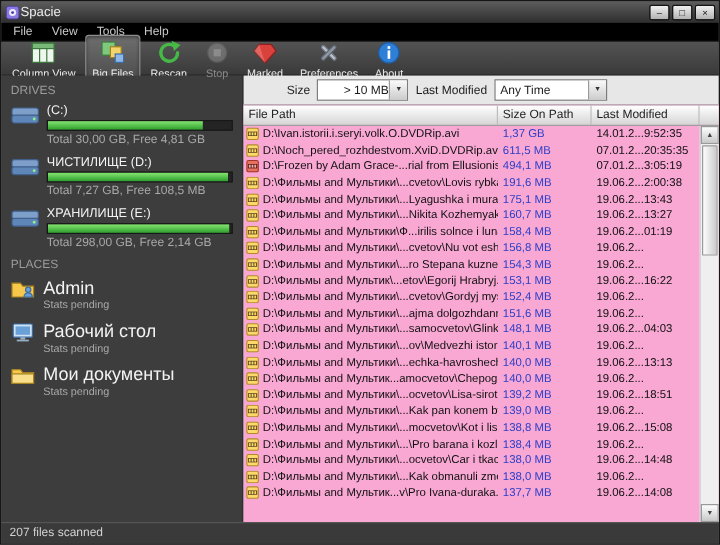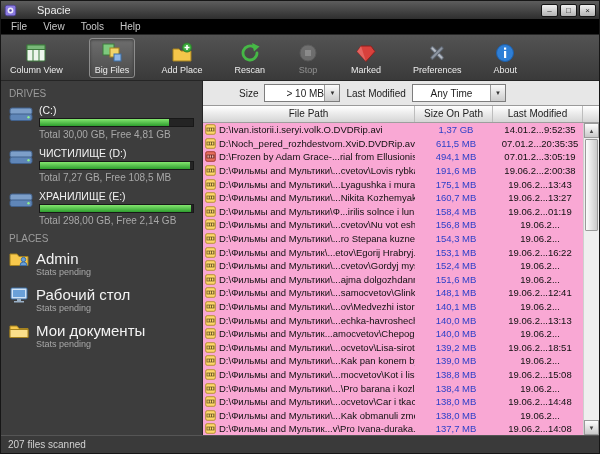--- a/index.html
+++ b/index.html
@@ -4,35 +4,35 @@
 <style>
   * { box-sizing: border-box; }
   body { margin:0; background:#9a9a9a; font-family:"Liberation Sans", sans-serif; }
   .window{ width:600px; height:454px; border:1px solid #161616; background:#3f3f3f;
     display:flex; flex-direction:column; box-shadow: inset 0 0 0 1px #5a5a5a; overflow:hidden; }
 
   
   .titlebar{ height:18px; display:flex; align-items:center; padding:0 3px;
     background:linear-gradient(#5d5d5d,#2e2e2e); flex:0 0 auto; }
   .app-icon svg{ width:13px; height:13px; display:block; }
-  .title{ color:#ececec; font-size:11px; margin-left:20px; flex:1; line-height:18px; }
+  .title{ color:#ececec; font-size:11px; margin-left:0; flex:1; line-height:18px; }
   .win-controls{ display:flex; gap:2px; }
   .win-btn{ width:17px; height:13px; background:linear-gradient(#f0f0f0,#b2b2b2);
     border:1px solid #141414; border-radius:2px; font-size:8px; line-height:11px;
     text-align:center; color:#222; cursor:default; }
 
   
   .menubar{ height:16px; display:flex; align-items:center; background:#000000;
     border-bottom:1px solid #272727; padding-left:2px; flex:0 0 auto; }
   .menu-item{ color:#c9c9c9; font-size:10px; padding:0 8px; line-height:16px; }
 
   
-  .toolbar{ height:46px; display:flex; align-items:center;
+  .toolbar{ height:28px; display:flex; align-items:center;
     background:linear-gradient(#535353,#3a3a3a); border-bottom:1px solid #252525;
-    padding:0 3px; gap:20px; flex:0 0 auto; }
+    padding:0 3px; gap:2px; flex:0 0 auto; }
   .tb-btn{ display:flex; flex-direction:column; align-items:center; justify-content:center;
     padding:2px 5px 1px; height:40px; border:1px solid transparent; border-radius:3px; color:#ececec; }
   .tb-btn.active{ background:linear-gradient(#6e6e6e,#4b4b4b); border-color:#8d8d8d;
     box-shadow:inset 0 1px 3px rgba(0,0,0,.45); }
   .tb-btn.disabled{ opacity:.45; }
   .tb-icon{ width:22px; height:22px; }
   .tb-icon svg{ width:22px; height:22px; display:block; }
   .tb-label{ font-size:9px; margin-top:1px; white-space:nowrap; }
 
   
@@ -48,21 +48,21 @@
   .drive-name{ color:#f3f3f3; font-size:10.5px; white-space:nowrap; overflow:hidden; }
   .drive-bar{ height:9px; background:#242424; border:1px solid #181818; margin:2px 0; }
   .drive-fill{ height:100%; background:linear-gradient(#83e66f,#2e9e2e); }
   .drive-stats{ color:#a8a8a8; font-size:10px; white-space:nowrap; overflow:hidden; }
   .place-item{ display:flex; gap:7px; padding:4px 8px 5px; align-items:flex-start; }
   .place-icon svg{ width:20px; height:16px; margin-top:1px; display:block; }
   .place-name{ color:#f3f3f3; font-size:15px; }
   .place-stats{ color:#a8a8a8; font-size:9px; }
 
   
-  .main{ flex:1 1 auto; display:flex; flex-direction:column; min-width:0; background:#e7e7e7;text-align:center; }
+  .main{ flex:1 1 auto; display:flex; flex-direction:column; min-width:0; background:#e7e7e7; }
   .filterbar{ height:24px; display:flex; align-items:center; gap:6px; padding:0 8px 0 36px;
     font-size:10px; color:#1c1c1c; flex:0 0 auto; }
   .dropdown{ display:flex; align-items:center; background:#fff; border:1px solid #7d7d7d; height:18px; }
   .dropdown.size{ width:76px;padding-left:17px; } .dropdown.modified{ width:94px; }
   .dd-value{ padding:0 4px; flex:1; font-size:10px; white-space:nowrap; overflow:hidden; }
   .dd-btn{ width:15px; align-self:stretch; background:linear-gradient(#fafafa,#cccccc);
     border-left:1px solid #9a9a9a; display:flex; align-items:center; justify-content:center;
     font-size:6px; color:#333; }
 
   .listview{ flex:1 1 auto; display:flex; flex-direction:column; background:#f9a8d4;
@@ -137,30 +137,20 @@
       </div>
       <div class="tb-btn active">
         <span class="tb-icon">
           <svg viewBox="0 0 22 22">
             <rect x="2" y="2" width="11" height="11" fill="#7ec97e" stroke="#3d7a3d"></rect>
             <rect x="9" y="6" width="9" height="9" fill="#f2d46a" stroke="#a5821f"></rect>
             <rect x="13" y="12" width="7" height="7" fill="#8fb7e8" stroke="#3c6ea5"></rect>
           </svg>
         </span>
         <span class="tb-label">Big Files</span>
-      </div>
-      <div class="tb-btn">
-        <span class="tb-icon">
-          <svg viewBox="0 0 22 22">
-            <path d="M2 7 L8 7 L10 9 L20 9 L20 19 L2 19 Z" fill="#f5c64a" stroke="#a5821f"></path>
-            <circle cx="16" cy="5.5" r="4.5" fill="#3fae3f" stroke="#2c7d2c"></circle>
-            <path d="M16 3 V8 M13.5 5.5 H18.5" stroke="#ffffff" stroke-width="1.6"></path>
-          </svg>
-        </span>
-        <span class="tb-label">Add Place</span>
       </div>
       <div class="tb-btn">
         <span class="tb-icon">
           <svg viewBox="0 0 22 22">
             <path d="M18 11 a7 7 0 1 1 -3.2-5.9" fill="none" stroke="#46b846" stroke-width="2.8" stroke-linecap="round"></path>
             <path d="M13 1 L20.5 4.5 L15 9.5 Z" fill="#46b846"></path>
           </svg>
         </span>
         <span class="tb-label">Rescan</span>
       </div>
@@ -523,21 +513,21 @@
                       <rect x="0.8" y="0.8" width="10.4" height="10.4" rx="1.5" fill="#ffd86b" stroke="#b08a2a"></rect>
                       <rect x="1.8" y="4" width="8.4" height="4" fill="#5a4a1e"></rect>
                       <rect x="2.6" y="4.7" width="1.6" height="2.6" fill="#ffd86b"></rect>
                       <rect x="5.1" y="4.7" width="1.6" height="2.6" fill="#ffd86b"></rect>
                       <rect x="7.6" y="4.7" width="1.6" height="2.6" fill="#ffd86b"></rect>
                     </svg>
                   </span>
                   <span class="ptext">D:\Фильмы and Мультики\...samocvetov\Glinka.avi</span>
                 </span>
                 <span class="cell size">148,1 MB</span>
-                <span class="cell mod">19.06.2...12:41</span>
+                <span class="cell mod">19.06.2...04:03</span>
               </div>
               <div class="row">
                 <span class="cell path">
                   <span class="file-icon">
                     <svg viewBox="0 0 12 12">
                       <rect x="0.8" y="0.8" width="10.4" height="10.4" rx="1.5" fill="#ffd86b" stroke="#b08a2a"></rect>
                       <rect x="1.8" y="4" width="8.4" height="4" fill="#5a4a1e"></rect>
                       <rect x="2.6" y="4.7" width="1.6" height="2.6" fill="#ffd86b"></rect>
                       <rect x="5.1" y="4.7" width="1.6" height="2.6" fill="#ffd86b"></rect>
                       <rect x="7.6" y="4.7" width="1.6" height="2.6" fill="#ffd86b"></rect>

